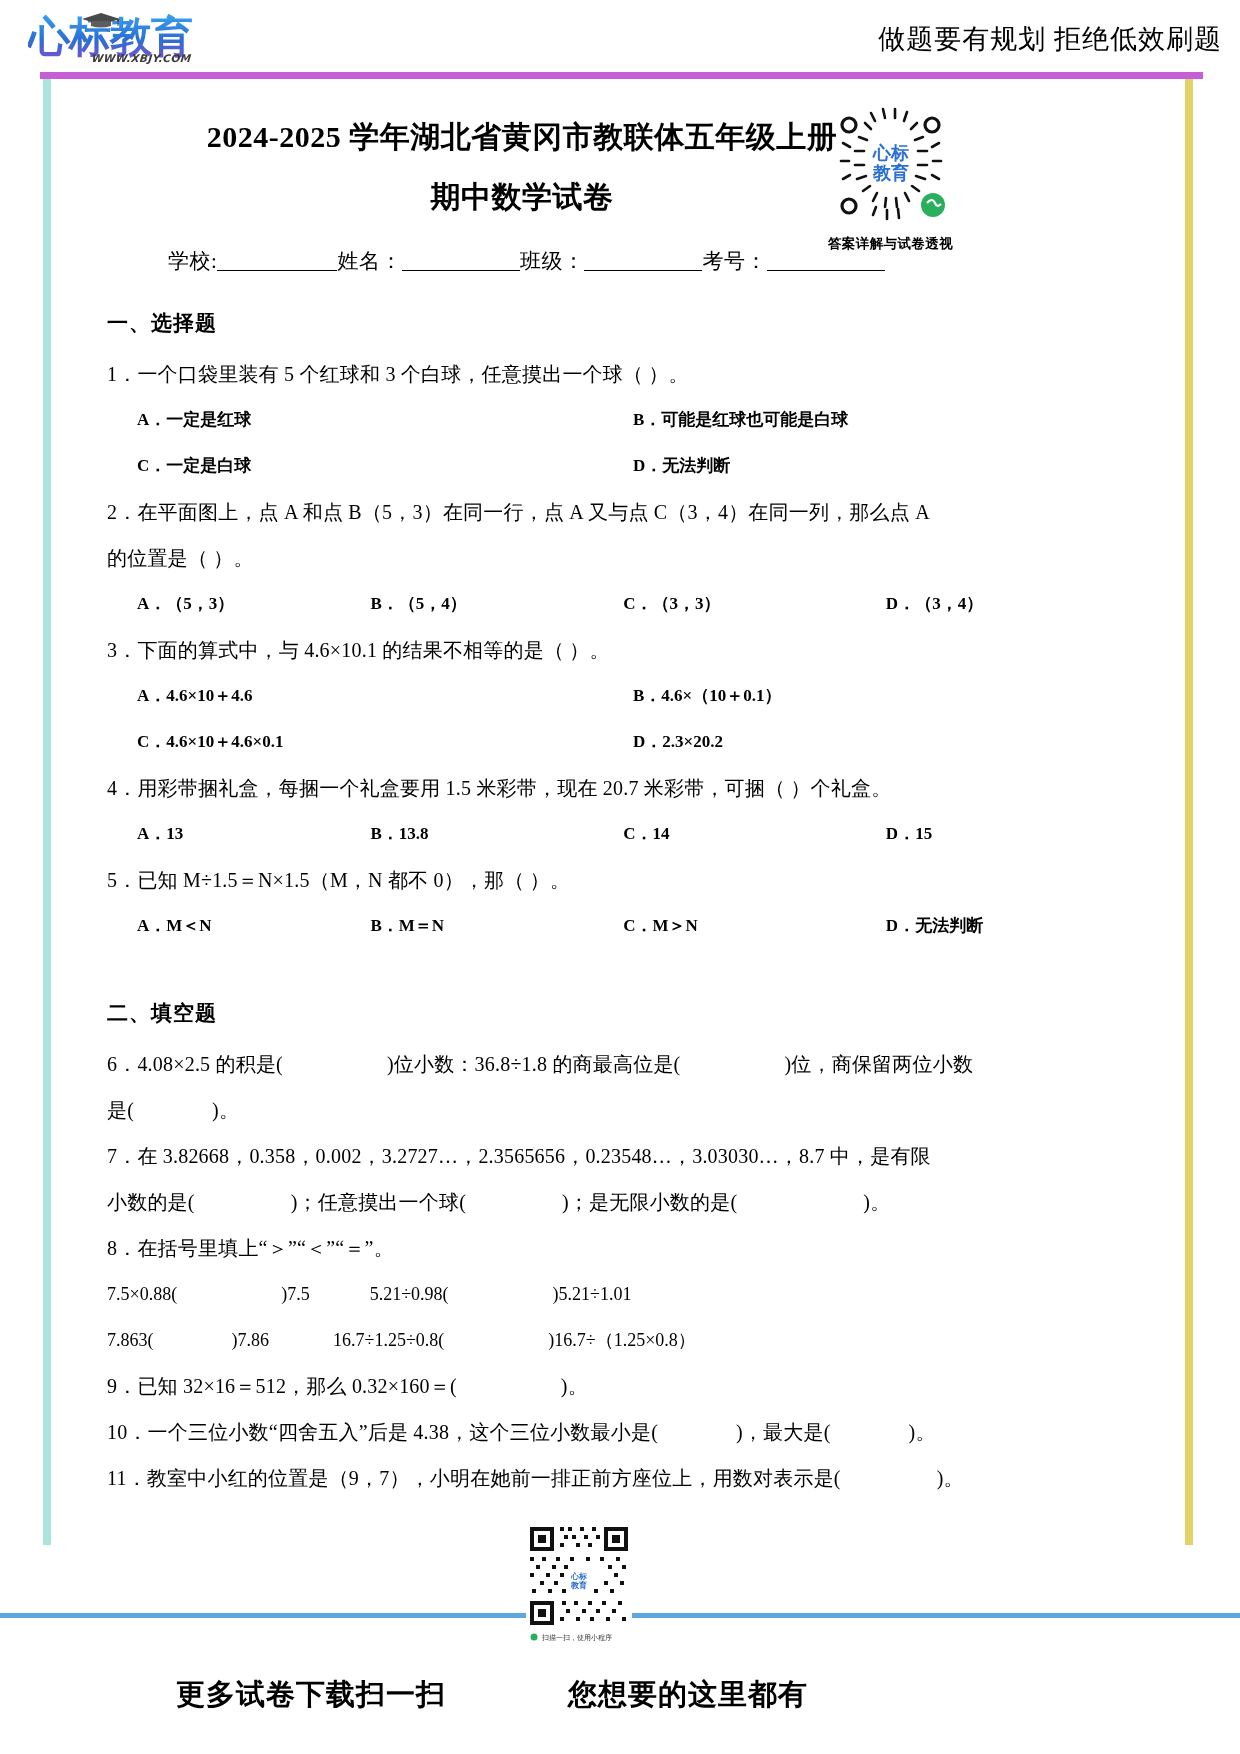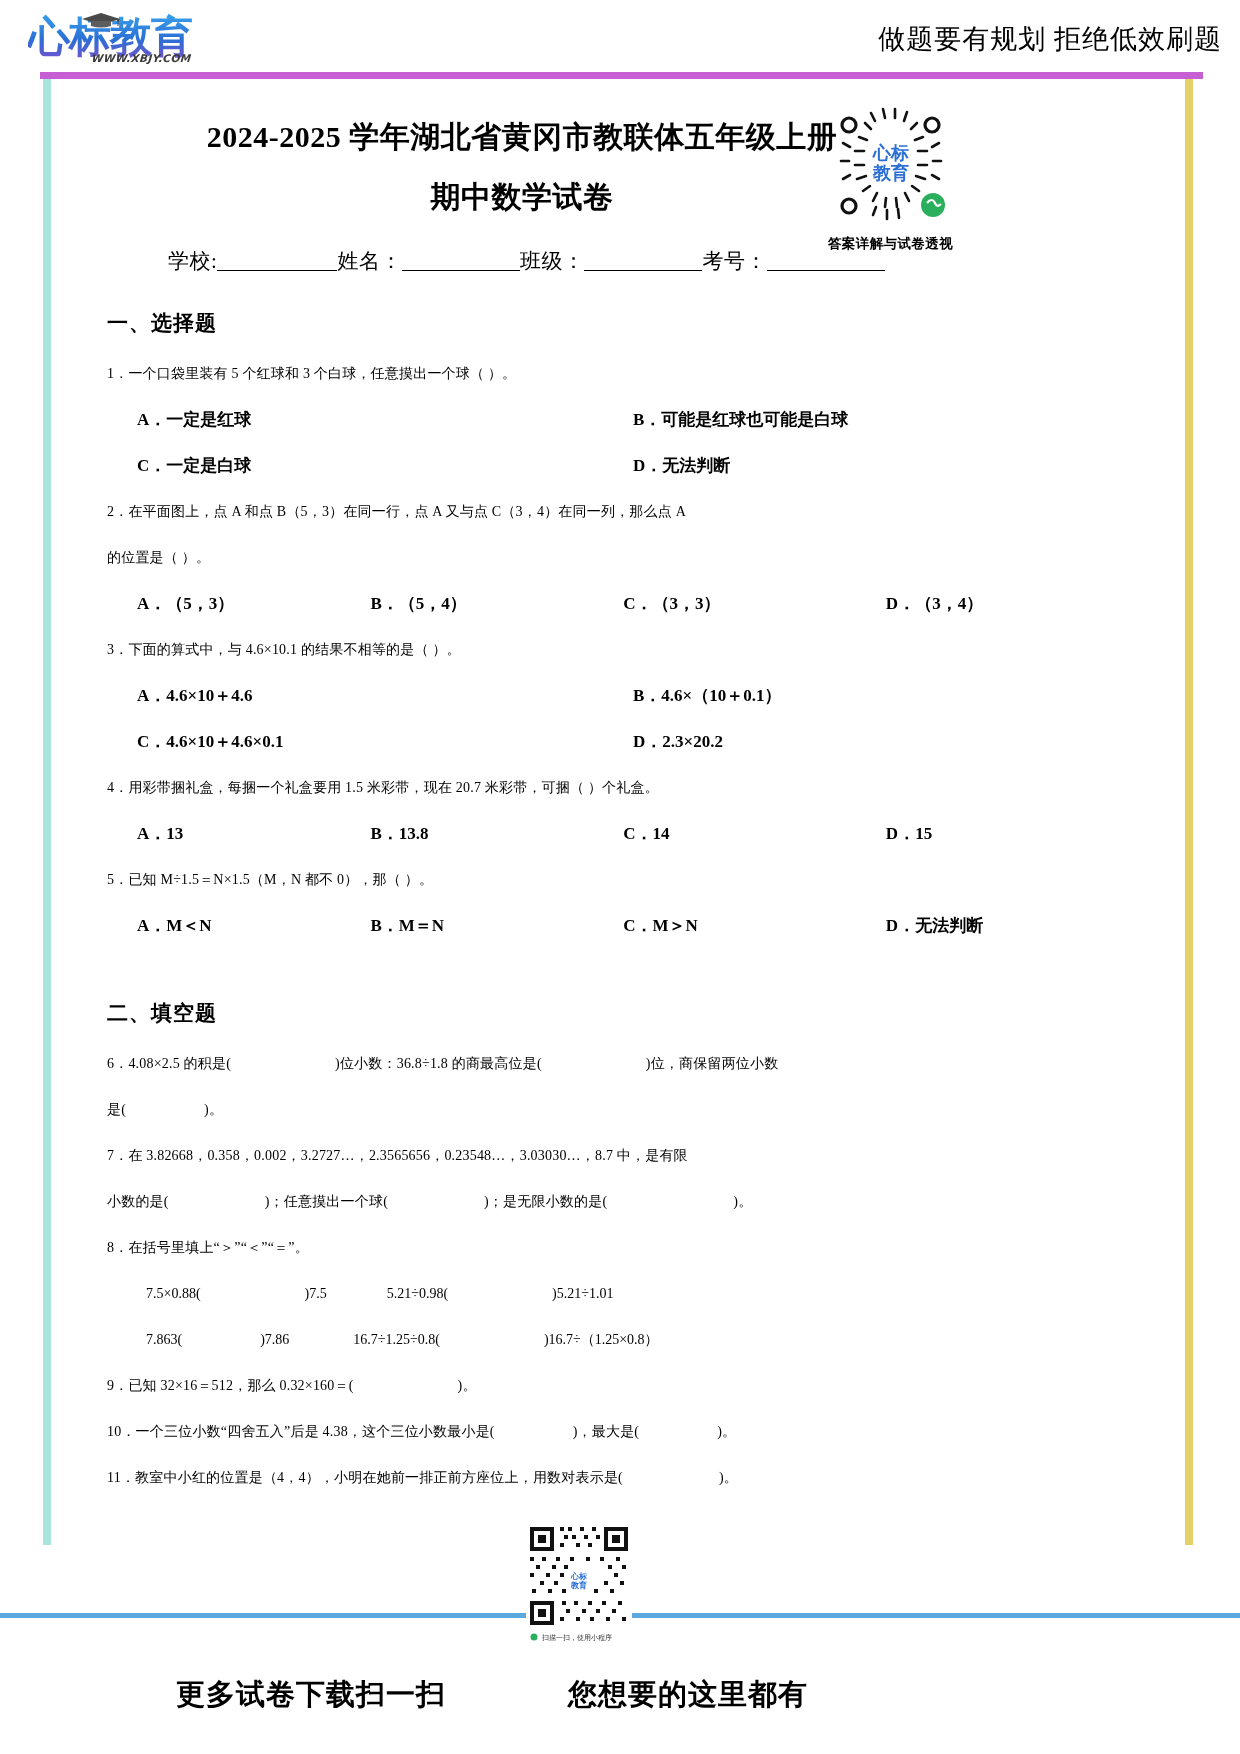--- a/index.html
+++ b/index.html
@@ -154,21 +154,21 @@
   .sec-head {
     font-family: "DejaVu Sans", sans-serif;
     font-weight: bold;
     font-size: 21px;
     letter-spacing: 1px;
     margin: 0 0 14px 0;
   }
   .sec-head.second { margin-top: 50px; }
 
   .q {
-    font-size: 14px;
+    font-size: 20px;
     line-height: 46px;
     letter-spacing: 0.2px;
     white-space: nowrap;
   }
 
   .opts-row {
     display: flex;
     font-size: 17px;
     line-height: 46px;
     padding-left: 30px;
@@ -182,24 +182,23 @@
 
   .blank {
     display: inline-block;
     width: 104px;
   }
   .blank.s { width: 78px; }
   .blank.m { width: 96px; }
   .blank.l { width: 126px; }
 
   .subline {
-    font-size: 14px;
+    font-size: 18px;
     line-height: 46px;
     white-space: nowrap;
-    margin-left: 39px;
   }
 
   
   .foot-rule {
     position: absolute;
     left: 0; top: 1613px;
     width: 1240px; height: 5px;
     background: #5ba7e0;
   }
   .footer {
@@ -360,21 +359,21 @@
     <div class="q"><span>小数的是(</span><span class="blank m"></span><span>)；任意摸出一个球(</span><span class="blank m"></span><span>)；是无限小数的是(</span><span class="blank l"></span><span>)。</span></div>
 
     <div class="q">8．在括号里填上“＞”“＜”“＝”。</div>
     <div class="subline"><span>7.5×0.88(</span><span class="blank"></span><span>)7.5</span><span class="gap.b" style="display:inline-block;width:60px"></span><span>5.21÷0.98(</span><span class="blank"></span><span>)5.21÷1.01</span></div>
     <div class="subline"><span>7.863(</span><span class="blank s"></span><span>)7.86</span><span style="display:inline-block;width:64px"></span><span>16.7÷1.25÷0.8(</span><span class="blank"></span><span>)16.7÷（1.25×0.8）</span></div>
 
     <div class="q"><span>9．已知 32×16＝512，那么 0.32×160＝(</span><span class="blank"></span><span>)。</span></div>
 
     <div class="q"><span>10．一个三位小数“四舍五入”后是 4.38，这个三位小数最小是(</span><span class="blank s"></span><span>)，最大是(</span><span class="blank s"></span><span>)。</span></div>
 
-    <div class="q"><span>11．教室中小红的位置是（4，4），小明在她前一排正前方座位上，用数对表示是(</span><span class="blank m"></span><span>)。</span></div>
+    <div class="q"><span>11．教室中小红的位置是（9，7），小明在她前一排正前方座位上，用数对表示是(</span><span class="blank m"></span><span>)。</span></div>
 
   </div>
 </div>
 
 <div class="foot-rule"></div>
 <div class="footer">
   <div class="foot-qr">
     <svg viewBox="0 0 106 120" width="106" height="120">
       <rect x="0" y="0" width="106" height="106" fill="#fff"></rect>
       <g fill="#111">

